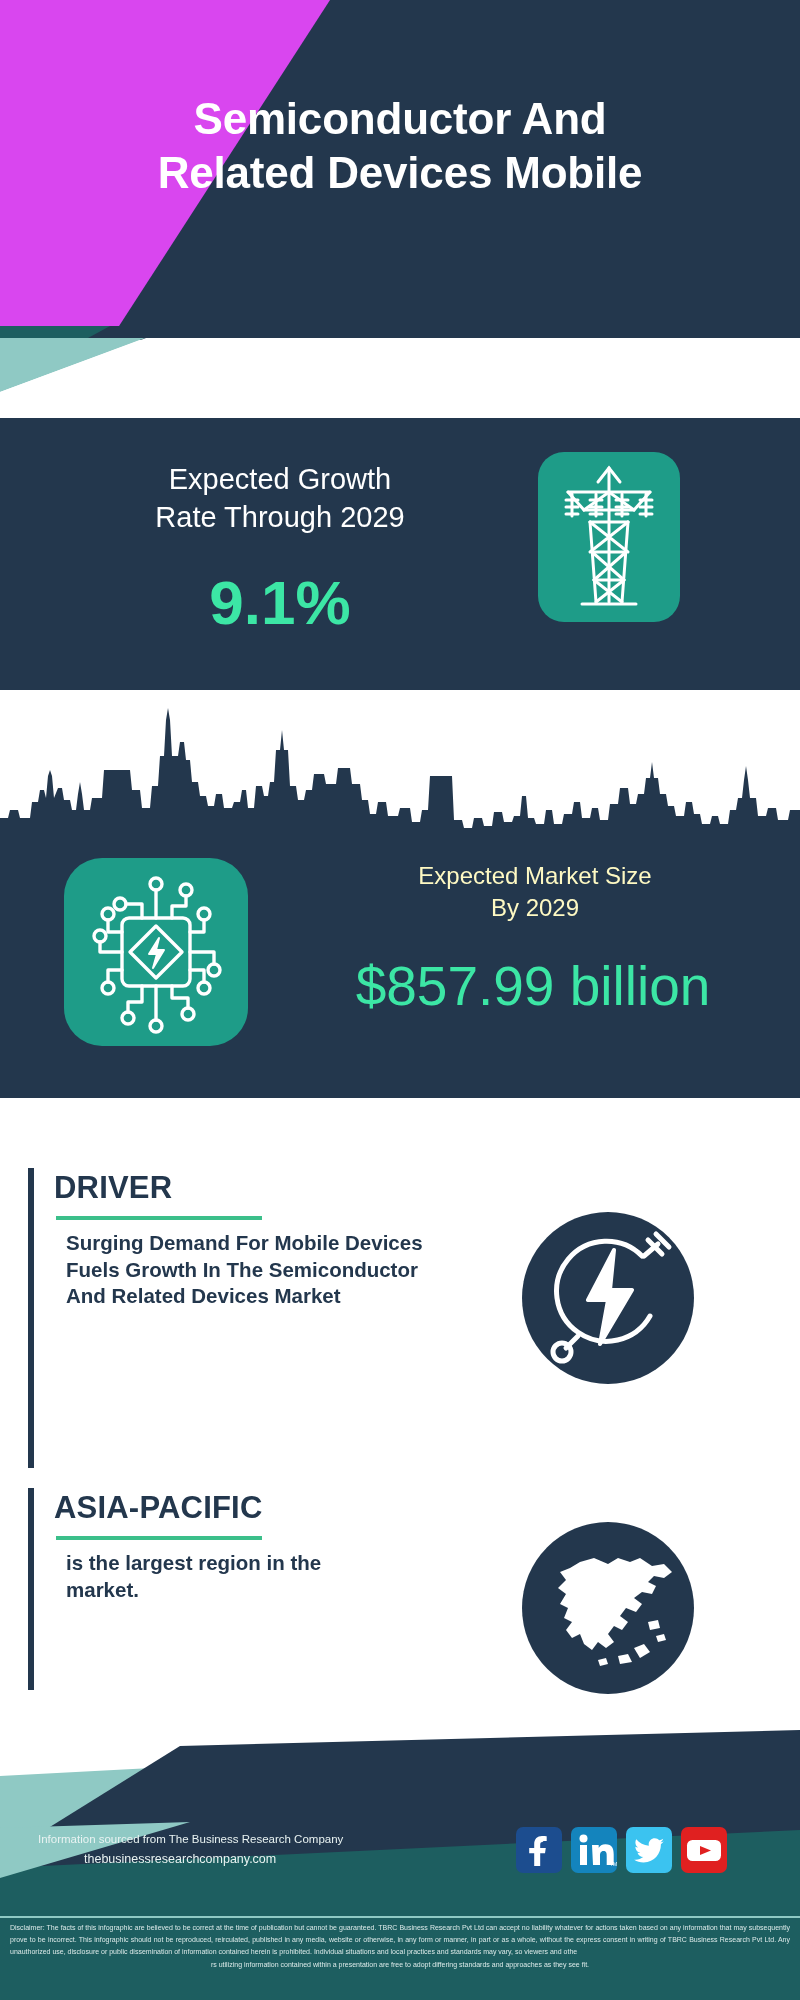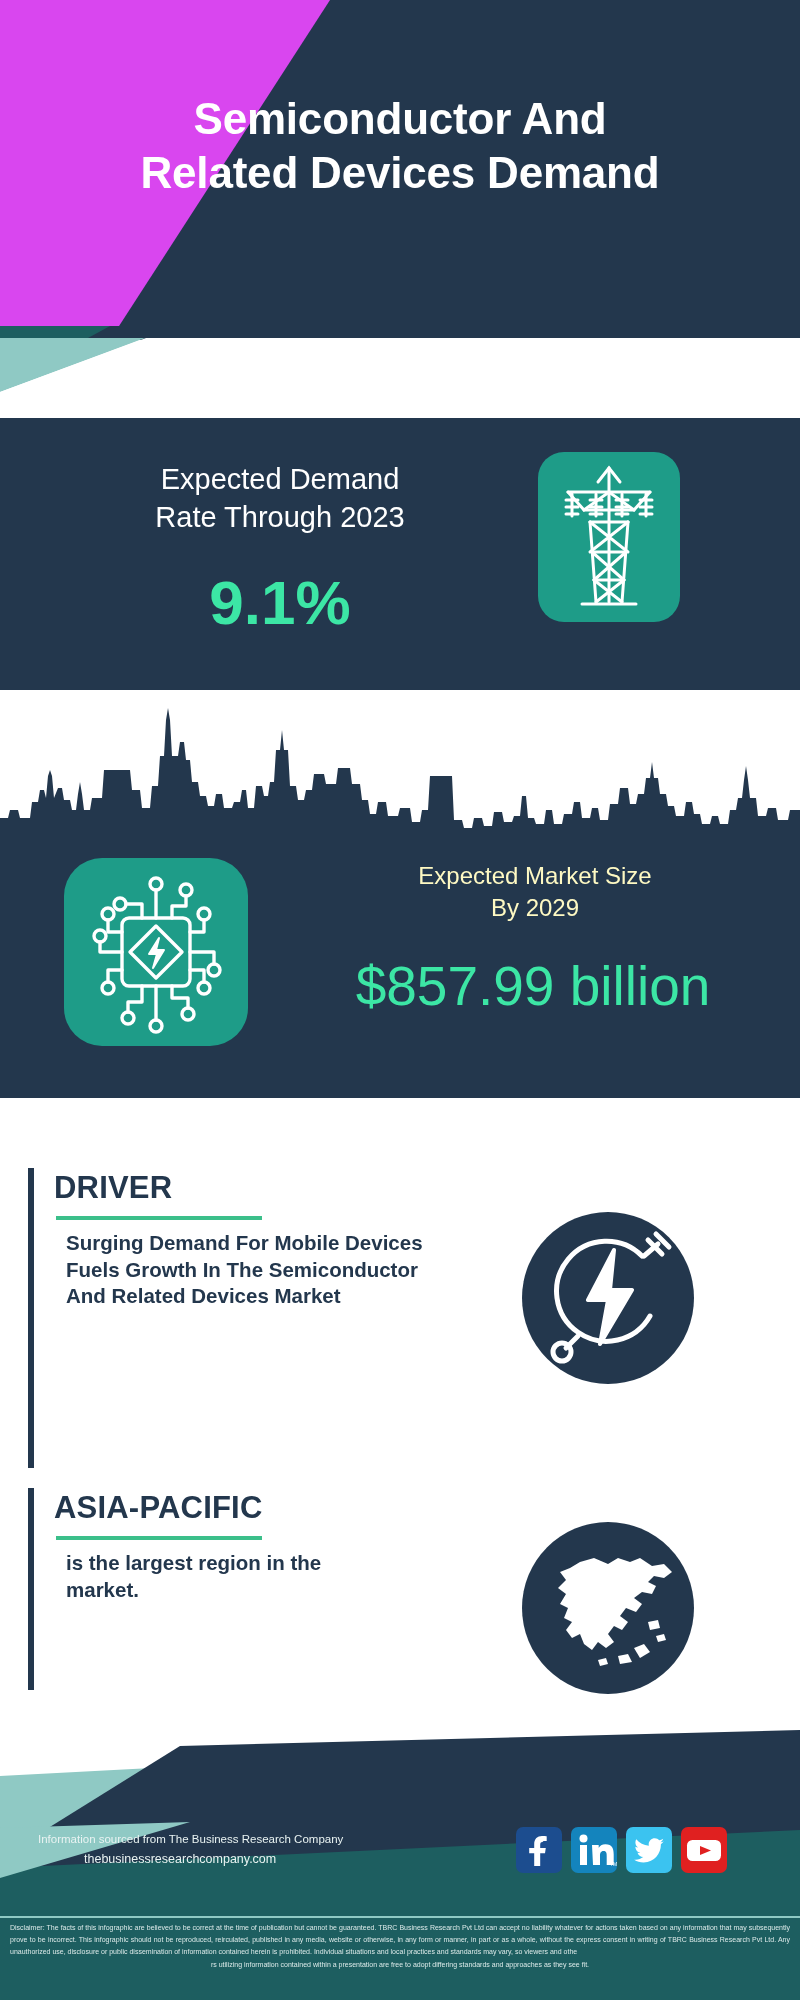--- a/index.html
+++ b/index.html
@@ -80,39 +80,39 @@
 <body>
 
 <div class="stage">
 
   <div class="header">
     <svg class="header-diag" width="800" height="340" viewBox="0 0 800 340">
       <polygon points="330,0 800,0 800,340 110,340" fill="#23374D"></polygon>
     </svg>
     <div class="header-title">
       <div>Semiconductor And</div>
-      <div>Related Devices Demand</div>
+      <div>Related Devices Mobile</div>
     </div>
   </div>
 
   <div class="trans1">
     <svg width="800" height="104" viewBox="0 0 800 104">
       <rect x="0" y="0" width="800" height="104" fill="#FFFFFF"></rect>
       <polygon points="0,0 800,0 800,14 0,14" fill="#23374D"></polygon>
       <polygon points="0,0 110,0 0,60" fill="#1D5E60"></polygon>
       <polygon points="0,12 145,12 0,66" fill="#8FC9C4"></polygon>
       <polygon points="0,92 800,92 800,104 0,104" fill="#23374D"></polygon>
       <polygon points="146,12 800,12 800,22 0,70 0,66" fill="#FFFFFF"></polygon>
     </svg>
   </div>
 
   <div class="sec-growth">
     <div class="growth-text">
-      <div>Expected Demand</div>
-      <div>Rate Through 2023</div>
+      <div>Expected Growth</div>
+      <div>Rate Through 2029</div>
     </div>
     <div class="growth-value">9.1%</div>
 
     <div class="tower-tile">
       <svg width="142" height="170" viewBox="0 0 142 170">
         <g fill="none" stroke="#FFFFFF" stroke-width="3" stroke-linecap="round">
 
           <path d="M71 16 L71 150"></path>
 
           <path d="M60 30 L71 16 L82 30"></path>

